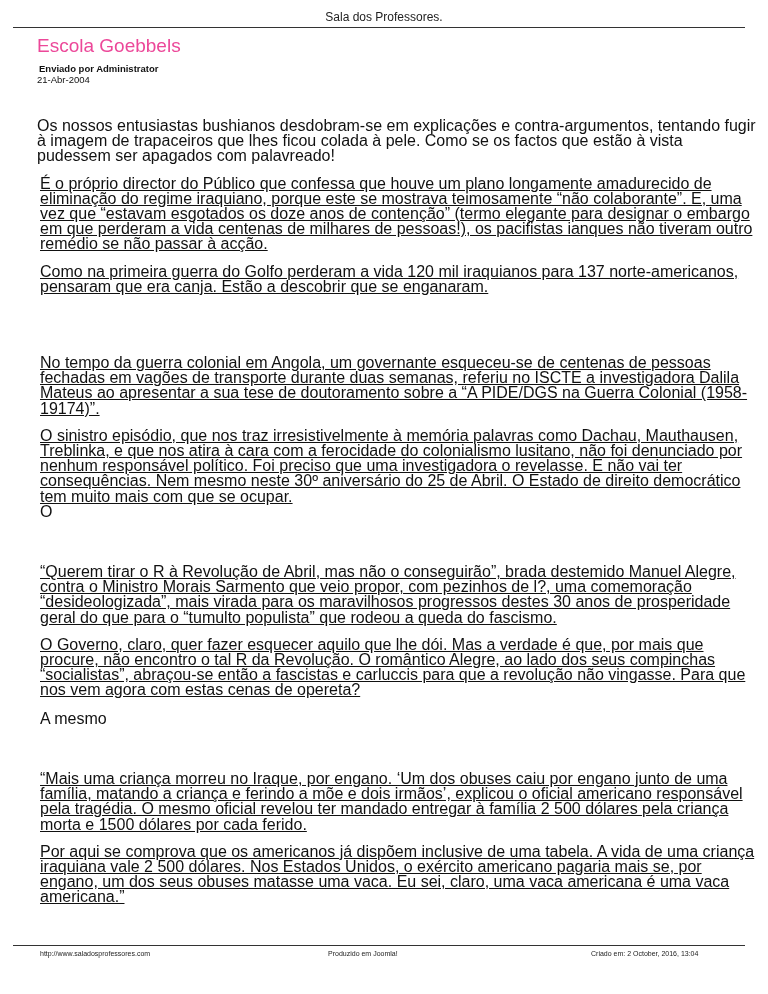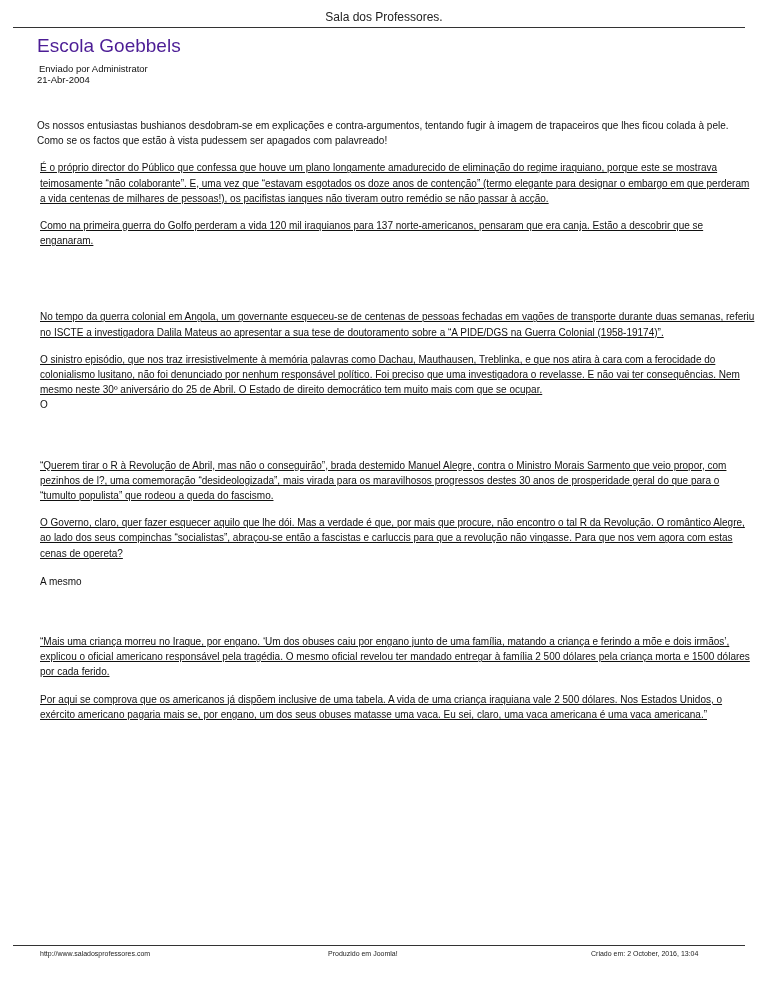--- a/index.html
+++ b/index.html
@@ -31,40 +31,40 @@
       height: 0;
       border-top: 1.5px solid #333333;
     }
     .rule.top { top: 27px; }
     .rule.bottom { top: 945px; }
     .article-title {
       position: absolute;
       top: 34px;
       left: 37px;
       font-size: 19px;
-      color: #4c1d95;
+      color: #ec4899;
       margin: 0;
       font-weight: normal;
       line-height: 24px;
     }
     .meta {
       position: absolute;
       top: 63px;
       left: 37px;
       font-size: 9.5px;
       line-height: 11px;
       color: #111111;
     }
-    .meta .author { padding-left: 2px; }
+    .meta .author { padding-left: 2px; font-weight: bold; }
     .content {
       position: absolute;
       left: 37px;
       top: 118px;
       width: 720px;
-      font-size: 10px;
+      font-size: 16px;
       line-height: 15.2px;
       color: #111111;
     }
     .content p {
       margin: 0 0 12px 0;
     }
     .content .lead { padding-left: 3px; text-decoration: underline; }
     .content .subhead {
       margin: 0;
       padding-left: 3px;

